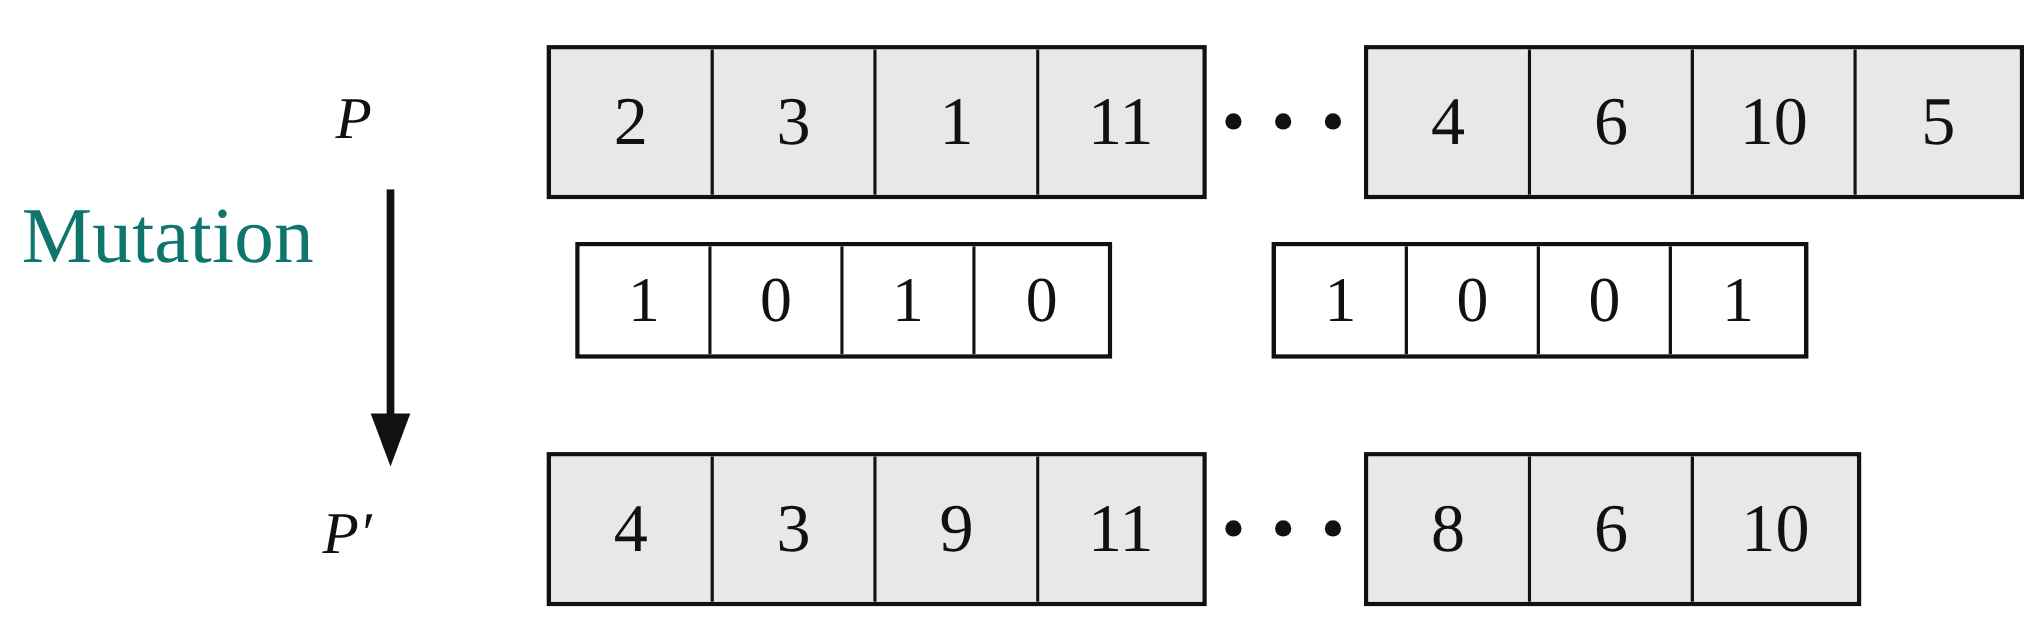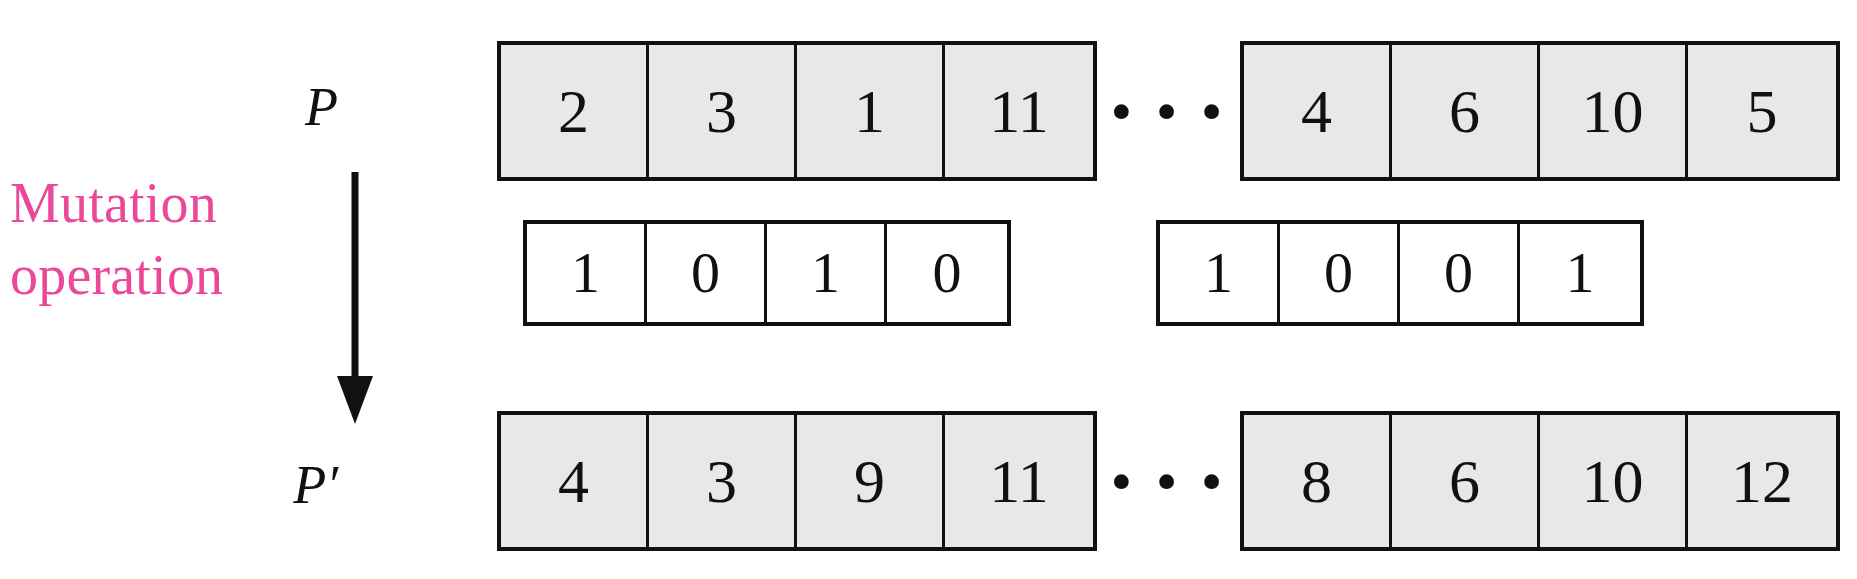--- a/index.html
+++ b/index.html
@@ -19,25 +19,25 @@
     background: #ffffff;
     overflow: hidden;
   }
 
   
   .op-label {
     position: absolute;
     left: 10px;
     top: 168px;
     width: 285px;
-    text-align: left;
-    font-size: 56px;
+    text-align: center;
+    font-size: 72px;
     line-height: 1.28;
     letter-spacing: 0.2px;
-    color: #ec4899;
+    color: #0f766e;
     white-space: nowrap;
   }
   .op-label .line { display: block; }
 
   
   .row-label {
     position: absolute;
     font-style: italic;
     font-size: 54px;
     line-height: 1;
@@ -110,21 +110,20 @@
   #row-p  .ellipsis, #row-pp .ellipsis { width: 143px; height: 132px; }
   #row-m  .spacer { width: 145px; }
 </style>
 </head>
 <body>
 
 <div id="figure">
 
   <div class="op-label">
     <span class="line">Mutation</span>
-    <span class="line">operation</span>
   </div>
 
   <div class="row-label" id="label-p">P</div>
 
   <div class="arrow">
     <svg width="46" height="252" viewBox="0 0 46 252" xmlns="http://www.w3.org/2000/svg">
       <line x1="23" y1="0" x2="23" y2="212" stroke="#111111" stroke-width="7"></line>
       <polygon points="23,252 5,204 41,204" fill="#111111"></polygon>
     </svg>
   </div>
@@ -168,17 +167,16 @@
       <div class="cell">4</div>
       <div class="cell">3</div>
       <div class="cell">9</div>
       <div class="cell">11</div>
     </div>
     <div class="ellipsis">• • •</div>
     <div class="group">
       <div class="cell">8</div>
       <div class="cell">6</div>
       <div class="cell">10</div>
-      <div class="cell">12</div>
     </div>
   </div>
 
 </div>
 
 </body></html>

